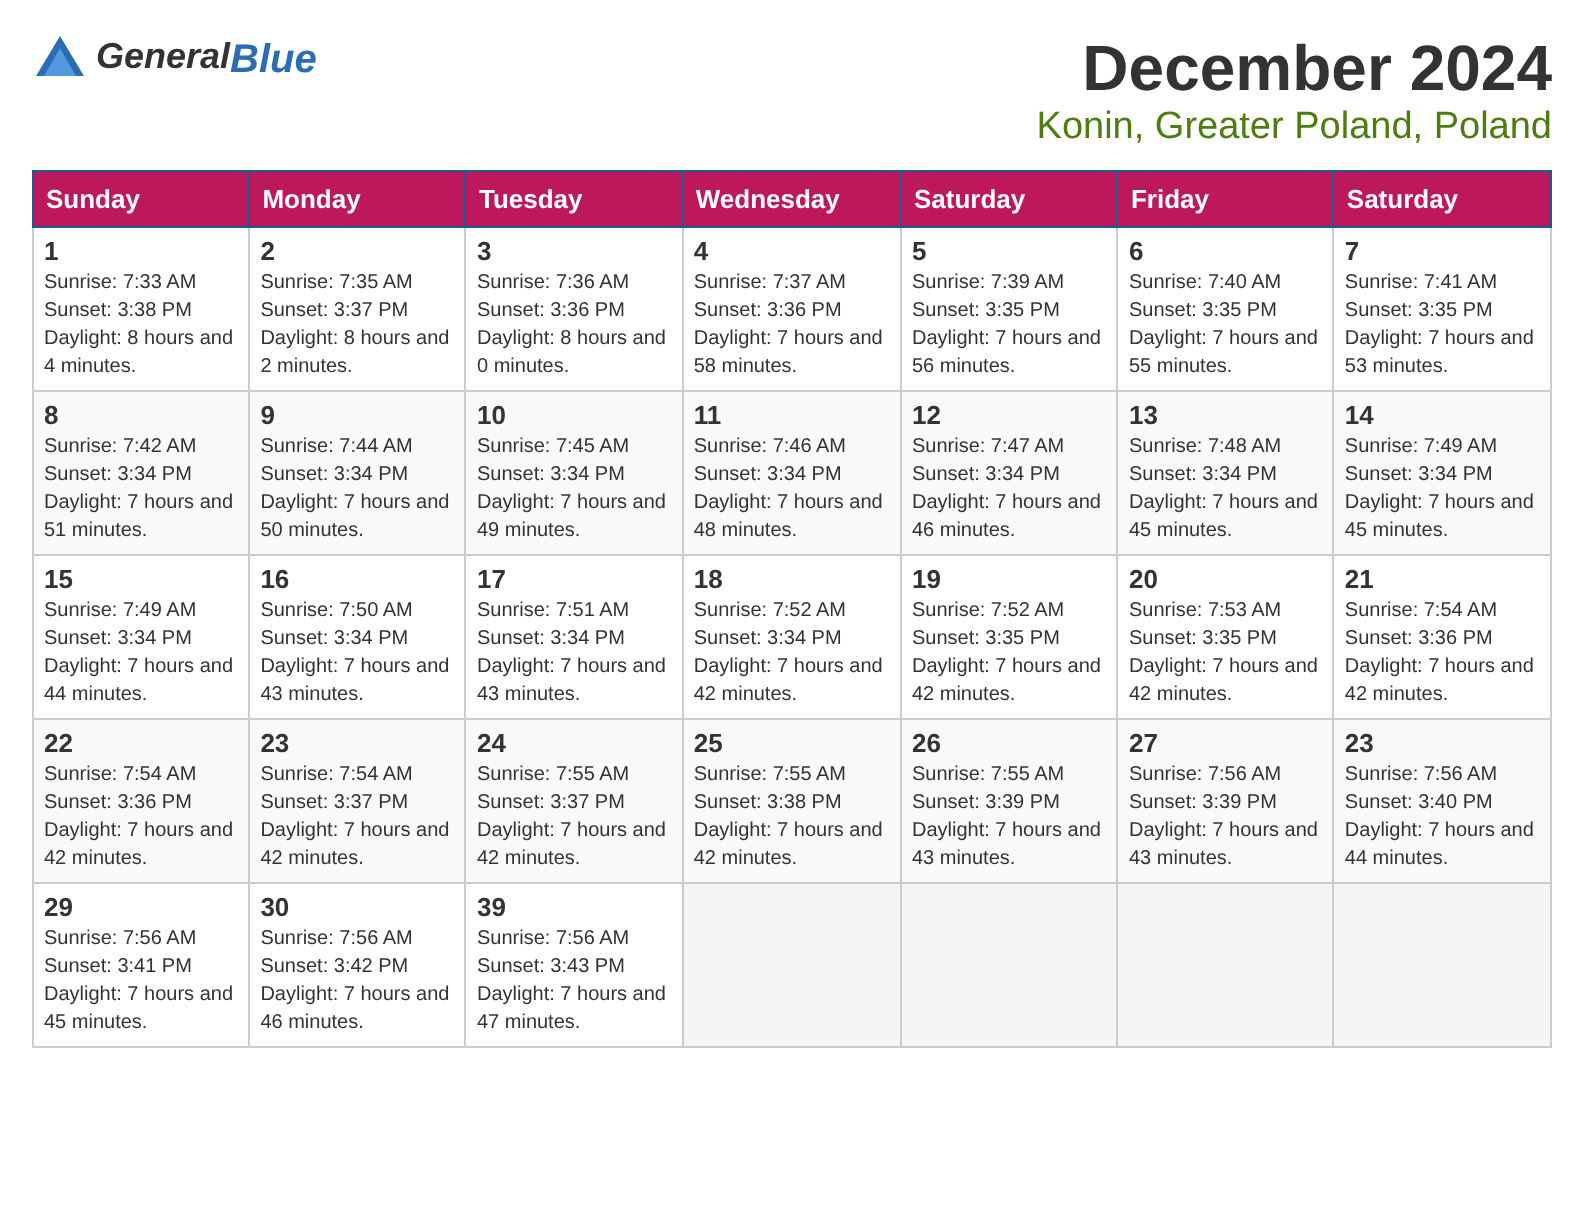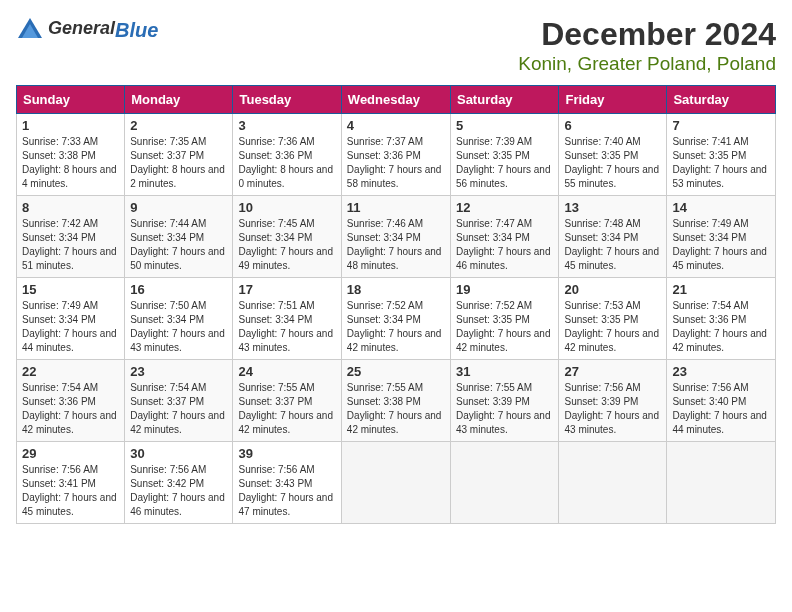--- a/index.html
+++ b/index.html
@@ -317,21 +317,21 @@
       </td>
         <td>
         <span class="day-num">25</span>
         <div class="day-info">
           Sunrise: 7:55 AM<br>
           Sunset: 3:38 PM<br>
           Daylight: 7 hours and 42 minutes.
         </div>
       </td>
         <td>
-        <span class="day-num">31</span>
+        <span class="day-num">26</span>
         <div class="day-info">
           Sunrise: 7:55 AM<br>
           Sunset: 3:39 PM<br>
           Daylight: 7 hours and 43 minutes.
         </div>
       </td>
         <td>
         <span class="day-num">27</span>
         <div class="day-info">
           Sunrise: 7:56 AM<br>

